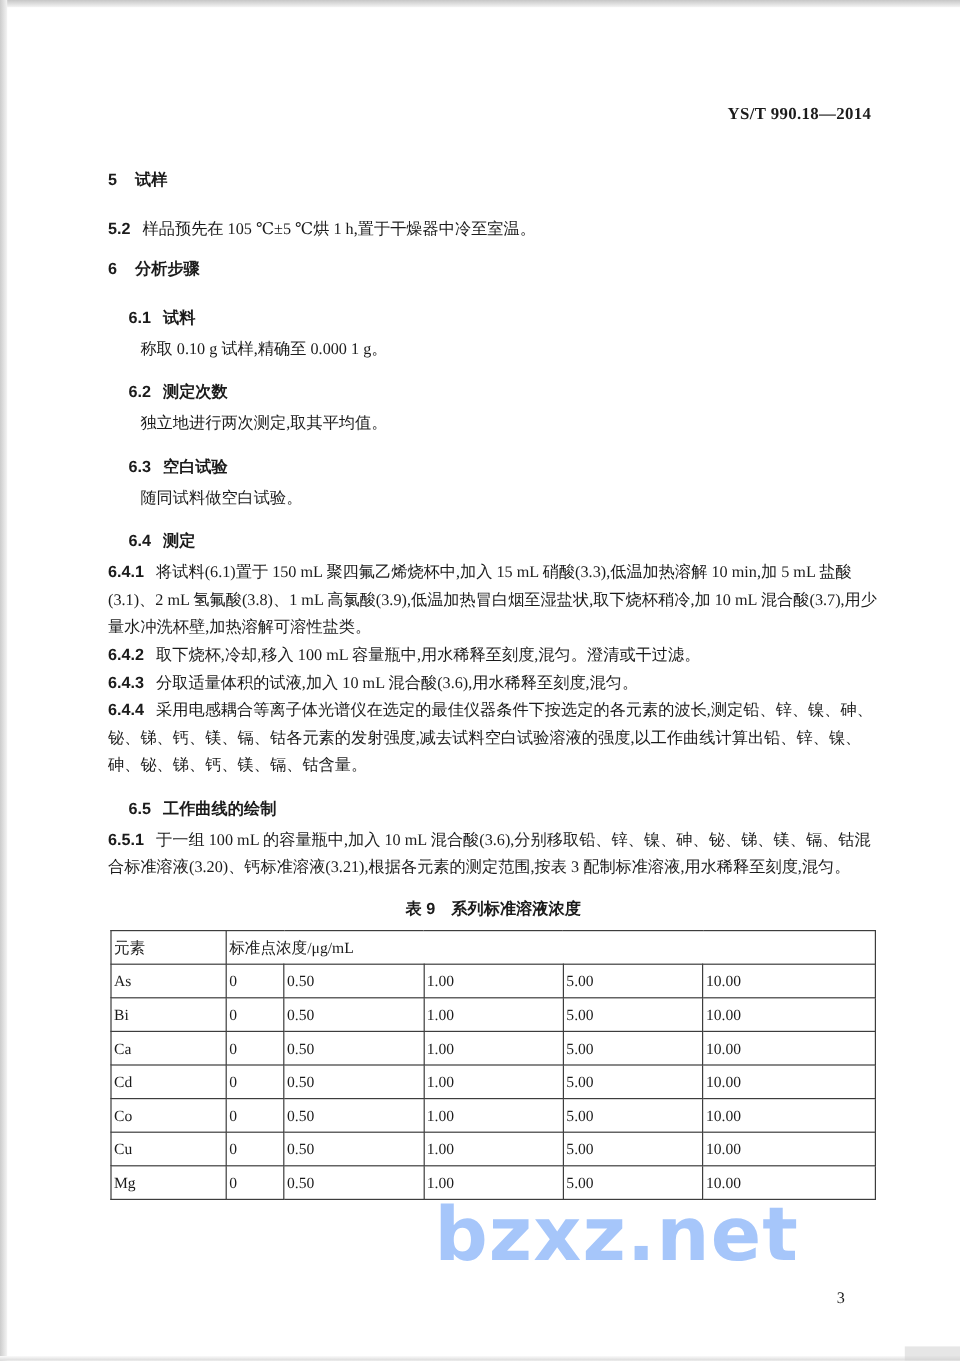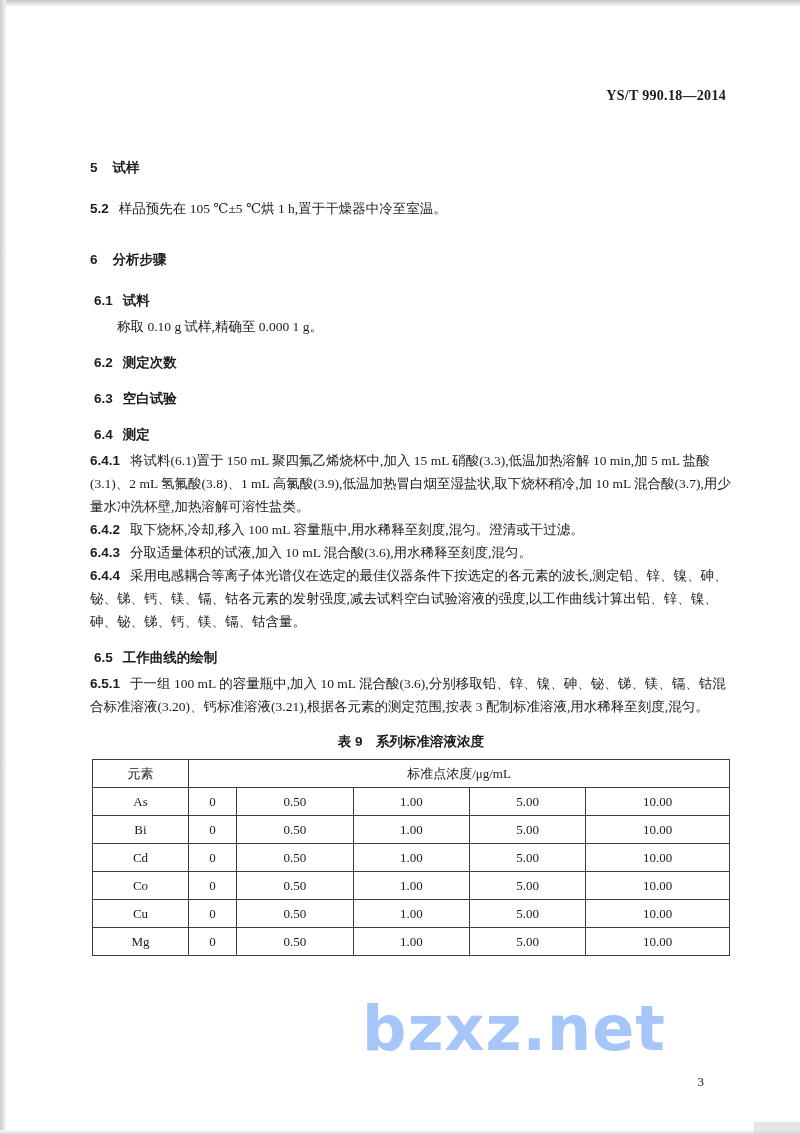--- a/index.html
+++ b/index.html
@@ -40,22 +40,22 @@
     width: 642px;
     font-size: 13.5px;
     line-height: 23px;
   }
 
   .heading {
     font-family: "Liberation Sans", "DejaVu Sans", sans-serif;
     font-weight: bold;
     font-size: 13.5px;
   }
-  .h-main { margin: 28px 0 18px; }
-  .h-sub  { margin: 13px 4px 3px;  }
+  .h-main { margin: 10px 0 18px; }
+  .h-sub  { margin: 13px 17px 3px;  }
   .num {
     font-family: "Liberation Sans", "DejaVu Sans", sans-serif;
     font-weight: bold;
     margin-right: 10px;
   }
   .h-main .num { margin-right: 15px; }
 
   .para { margin: 0; }
   .para.indent { text-indent: 2em; }
 
@@ -68,21 +68,21 @@
 
   .std-table {
     width: 638px;
     margin: 0 auto;
     border-collapse: collapse;
     font-size: 13px;
     border: 1.5px solid #2c2c2c;
   }
   .std-table th, .std-table td {
     border: 1px solid #3d3d3d;
-    text-align: center;
+    text-align: left;
     vertical-align: middle;
     height: 28px;
     padding: 0 2px;
     font-weight: normal;
   }
   .std-table col.c-el { width: 96px; }
 
   .watermark {
     position: absolute;
     left: 362px;
@@ -123,22 +123,24 @@
     <div class="heading h-main"><span class="num">5</span><span>试样</span></div>
 
     <p class="para"><span class="num">5.2</span><span>样品预先在 105 ℃±5 ℃烘 1 h,置于干燥器中冷至室温。</span></p>
 
     <div class="heading h-main"><span class="num">6</span><span>分析步骤</span></div>
 
     <div class="heading h-sub"><span class="num">6.1</span><span>试料</span></div>
     <p class="para indent">称取 0.10 g 试样,精确至 0.000 1 g。</p>
 
     <div class="heading h-sub"><span class="num">6.2</span><span>测定次数</span></div>
+    <p class="para indent">独立地进行两次测定,取其平均值。</p>
 
     <div class="heading h-sub"><span class="num">6.3</span><span>空白试验</span></div>
+    <p class="para indent">随同试料做空白试验。</p>
 
     <div class="heading h-sub"><span class="num">6.4</span><span>测定</span></div>
 
     <p class="para"><span class="num">6.4.1</span><span>将试料(6.1)置于 150 mL 聚四氟乙烯烧杯中,加入 15 mL 硝酸(3.3),低温加热溶解 10 min,加 5 mL 盐酸(3.1)、2 mL 氢氟酸(3.8)、1 mL 高氯酸(3.9),低温加热冒白烟至湿盐状,取下烧杯稍冷,加 10 mL 混合酸(3.7),用少量水冲洗杯壁,加热溶解可溶性盐类。</span></p>
     <p class="para"><span class="num">6.4.2</span><span>取下烧杯,冷却,移入 100 mL 容量瓶中,用水稀释至刻度,混匀。澄清或干过滤。</span></p>
     <p class="para"><span class="num">6.4.3</span><span>分取适量体积的试液,加入 10 mL 混合酸(3.6),用水稀释至刻度,混匀。</span></p>
     <p class="para"><span class="num">6.4.4</span><span>采用电感耦合等离子体光谱仪在选定的最佳仪器条件下按选定的各元素的波长,测定铅、锌、镍、砷、铋、锑、钙、镁、镉、钴各元素的发射强度,减去试料空白试验溶液的强度,以工作曲线计算出铅、锌、镍、砷、铋、锑、钙、镁、镉、钴含量。</span></p>
 
     <div class="heading h-sub"><span class="num">6.5</span><span>工作曲线的绘制</span></div>
 
@@ -172,20 +174,28 @@
         </tr>
         <tr>
           <td>Bi</td>
           <td>0</td>
           <td>0.50</td>
           <td>1.00</td>
           <td>5.00</td>
           <td>10.00</td>
         </tr>
         <tr>
+          <td>Ca</td>
+          <td>0</td>
+          <td>0.50</td>
+          <td>1.00</td>
+          <td>5.00</td>
+          <td>10.00</td>
+        </tr>
+        <tr>
           <td>Cd</td>
           <td>0</td>
           <td>0.50</td>
           <td>1.00</td>
           <td>5.00</td>
           <td>10.00</td>
         </tr>
         <tr>
           <td>Co</td>
           <td>0</td>

